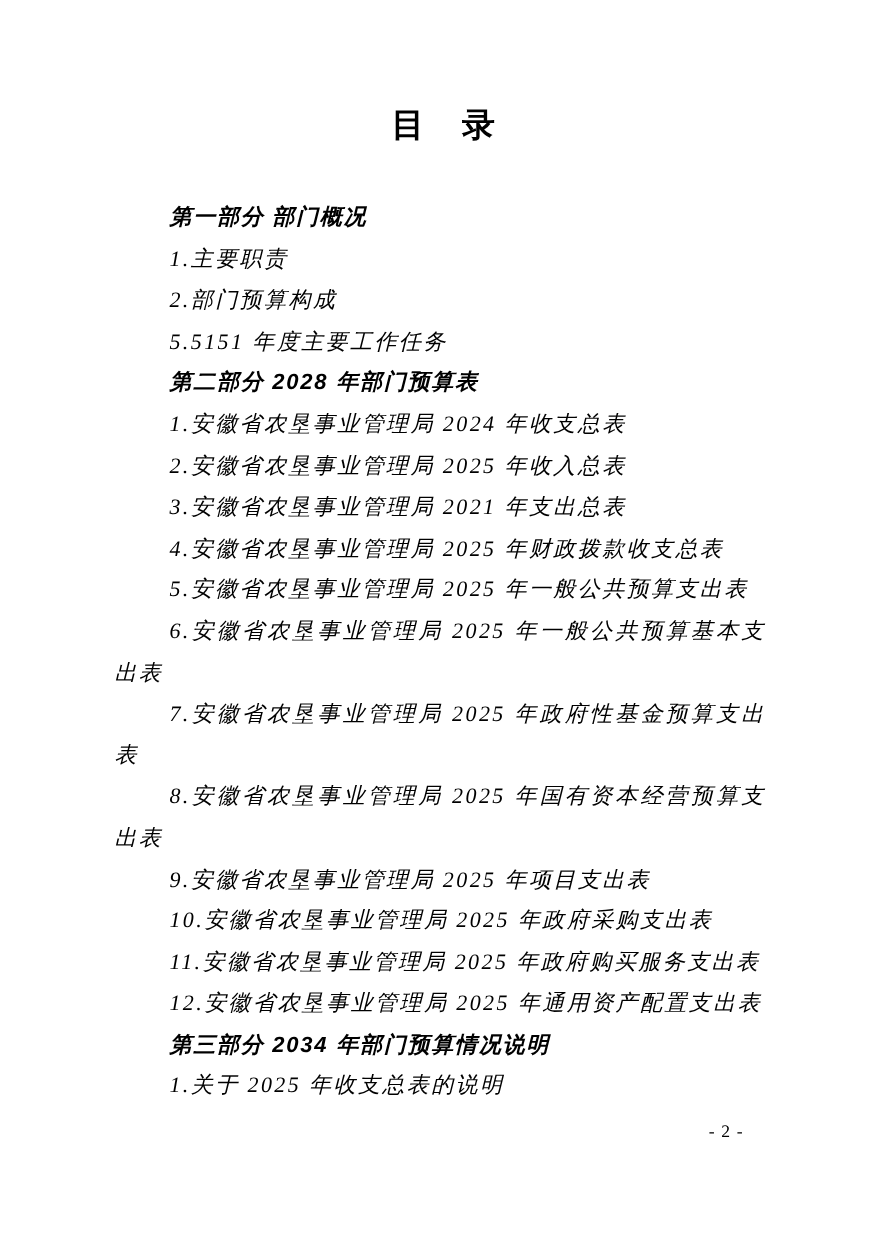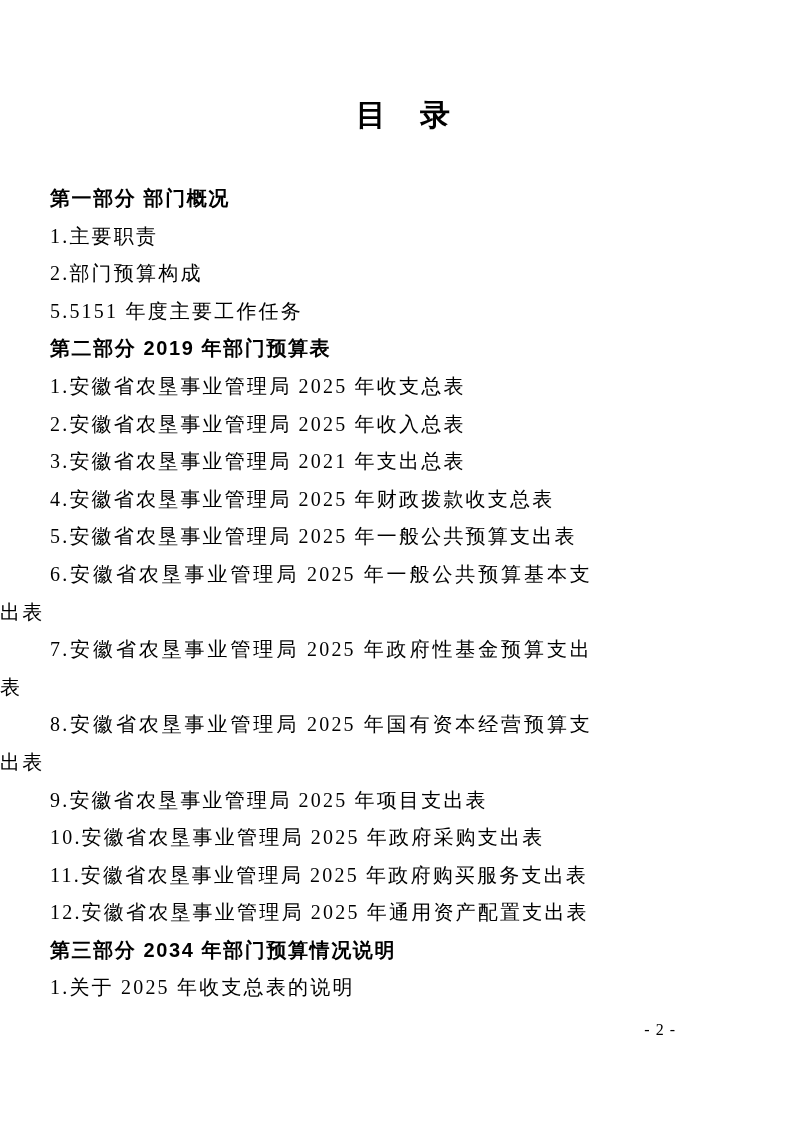--- a/index.html
+++ b/index.html
@@ -26,21 +26,23 @@
     text-align: center;
     font-family: "Liberation Sans", "DejaVu Sans", sans-serif;
     font-weight: 700;
     font-size: 30px;
     line-height: 34px;
     letter-spacing: 2px;
     white-space: pre;
     padding-left: 14px;
   }
   .toc {
+    margin-left: 104px;
     width: 592px;
+    font-style: italic;
   }
   .toc p {
     margin: 0;
     font-size: 20px;
     line-height: 37.6px;
     letter-spacing: 2.2px;
     text-indent: 50px;
     text-align: justify;
   }
   .toc p.toc-heading {
@@ -64,22 +66,22 @@
 
   <h1 class="doc-title">目　录</h1>
 
   <div class="toc">
 
     <p class="toc-heading">第一部分 部门概况</p>
     <p class="toc-item">1.主要职责</p>
     <p class="toc-item">2.部门预算构成</p>
     <p class="toc-item">5.5151 年度主要工作任务</p>
 
-    <p class="toc-heading">第二部分 2019 年部门预算表</p>
-    <p class="toc-item">1.安徽省农垦事业管理局 2025 年收支总表</p>
+    <p class="toc-heading">第二部分 2028 年部门预算表</p>
+    <p class="toc-item">1.安徽省农垦事业管理局 2024 年收支总表</p>
     <p class="toc-item">2.安徽省农垦事业管理局 2025 年收入总表</p>
     <p class="toc-item">3.安徽省农垦事业管理局 2021 年支出总表</p>
     <p class="toc-item">4.安徽省农垦事业管理局 2025 年财政拨款收支总表</p>
     <p class="toc-item">5.安徽省农垦事业管理局 2025 年一般公共预算支出表</p>
     <p class="toc-item">6.安徽省农垦事业管理局 2025 年一般公共预算基本支出表</p>
     <p class="toc-item">7.安徽省农垦事业管理局 2025 年政府性基金预算支出表</p>
     <p class="toc-item">8.安徽省农垦事业管理局 2025 年国有资本经营预算支出表</p>
     <p class="toc-item">9.安徽省农垦事业管理局 2025 年项目支出表</p>
     <p class="toc-item">10.安徽省农垦事业管理局 2025 年政府采购支出表</p>
     <p class="toc-item">11.安徽省农垦事业管理局 2025 年政府购买服务支出表</p>

